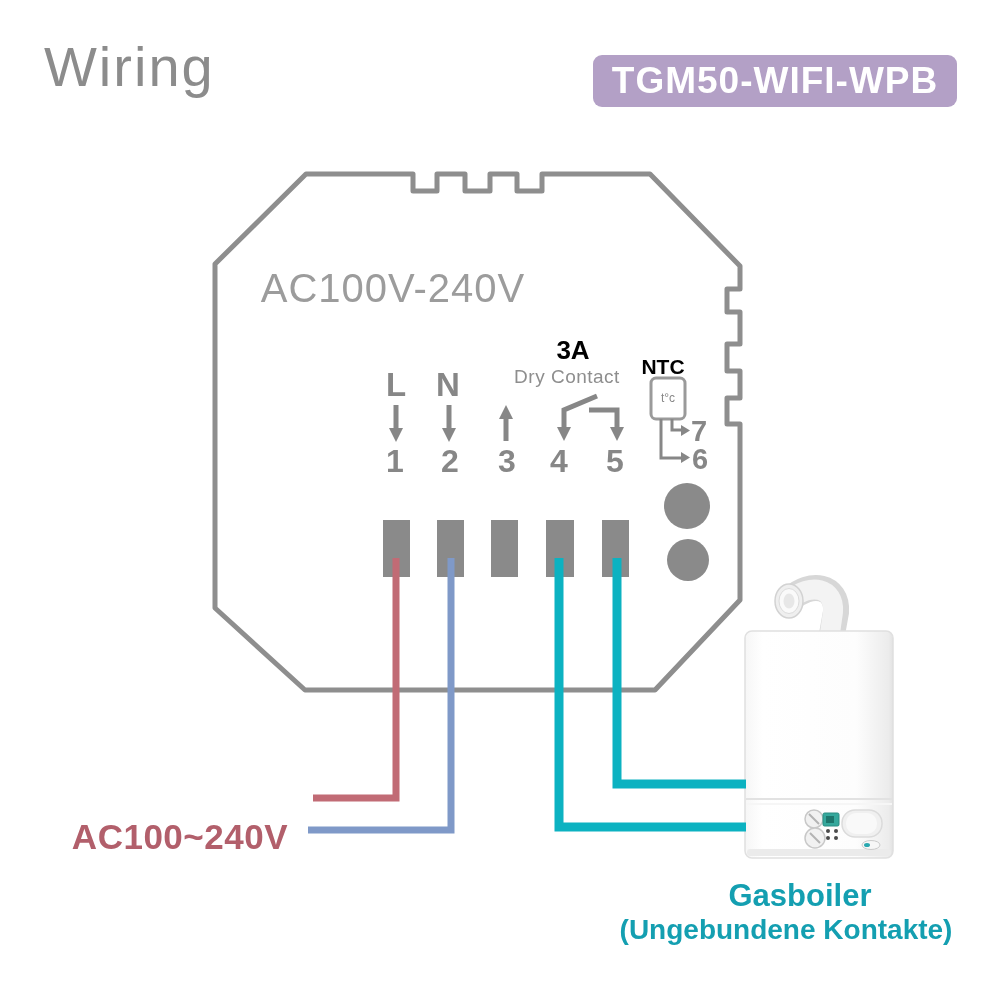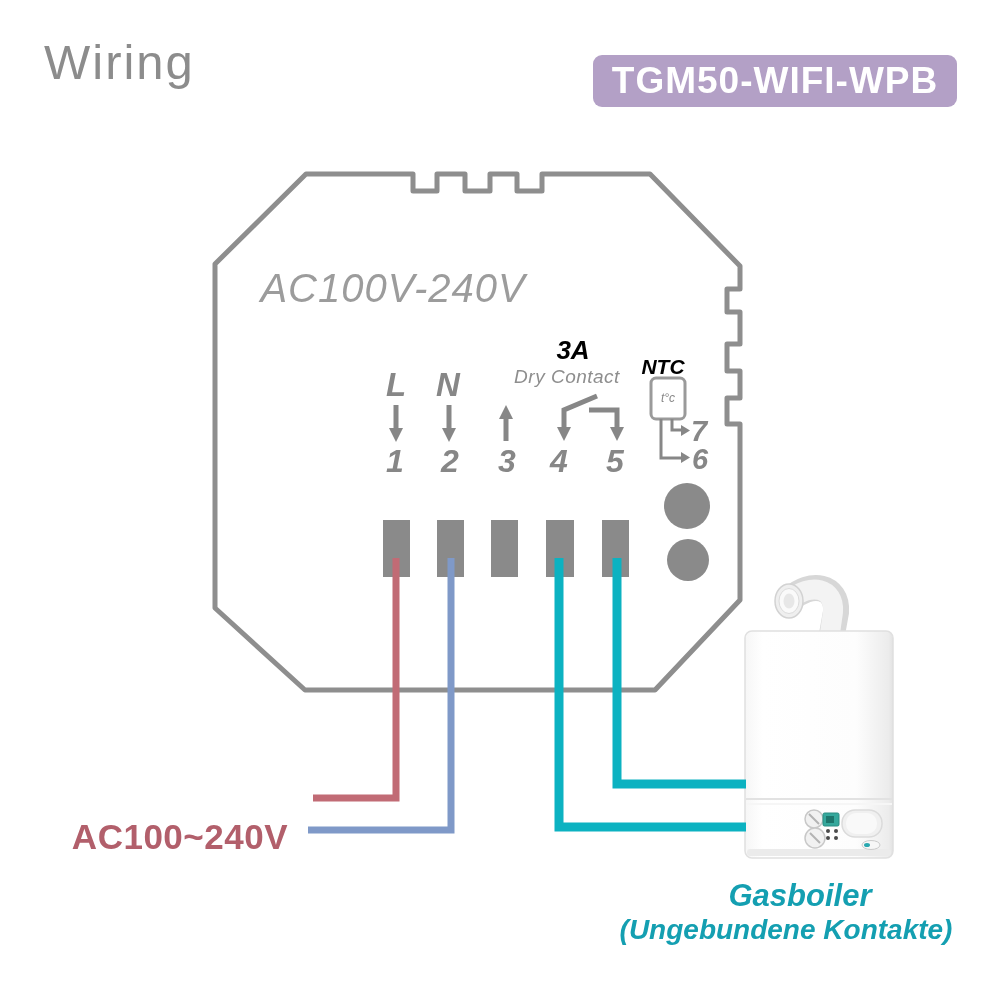--- a/index.html
+++ b/index.html
@@ -1,23 +1,23 @@
 <!DOCTYPE html>
 <html><head>
 <meta charset="utf-8">
 <style>
   html,body{margin:0;padding:0;background:#ffffff;}
   .canvas{
     position:relative;width:1000px;height:1000px;background:#ffffff;overflow:hidden;
     font-family:"Liberation Sans",sans-serif;
   }
   .diagram-svg{position:absolute;left:0;top:0;width:1000px;height:1000px;}
-  .txt{position:absolute;transform:translate(-50%,-50%);white-space:nowrap;line-height:1;font-style:italic;}
+  .txt{position:absolute;transform:translate(-50%,-50%);white-space:nowrap;line-height:1;}
   .page-title{
-    position:absolute;left:44px;top:36px;font-size:49px;font-weight:400;
+    position:absolute;left:44px;top:36px;font-size:56px;font-weight:400;
     color:#8c8c8c;letter-spacing:2px;white-space:nowrap;line-height:1.1;
   }
   .model-badge{
     position:absolute;left:593px;top:55px;width:364px;height:52px;
     background:#b3a0c6;color:#ffffff;font-size:37px;font-weight:700;
     display:flex;align-items:center;justify-content:center;letter-spacing:1px;
     border-radius:9px;
   }
   .voltage-inside{font-size:40px;color:#9c9c9c;letter-spacing:1px;font-weight:400;}
   .lbl-bold-lg{font-size:33px;font-weight:700;color:#878787;}

